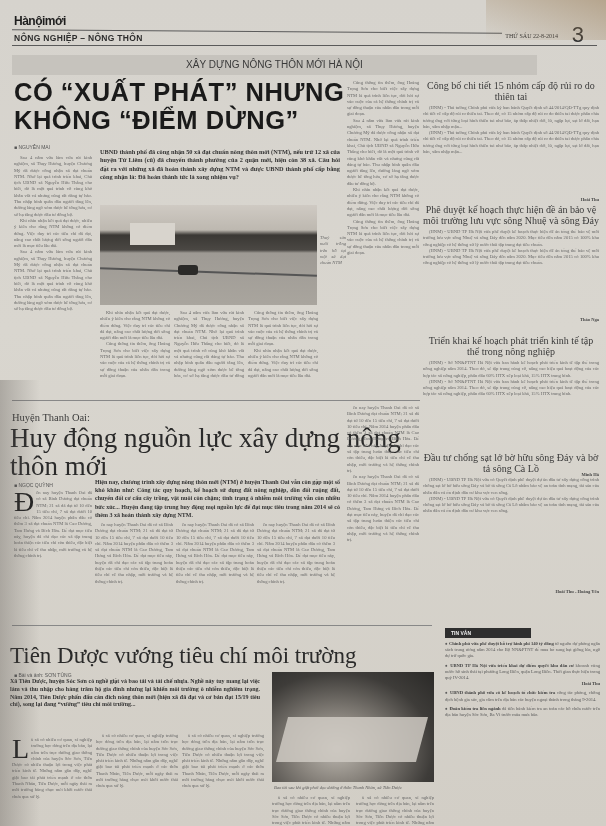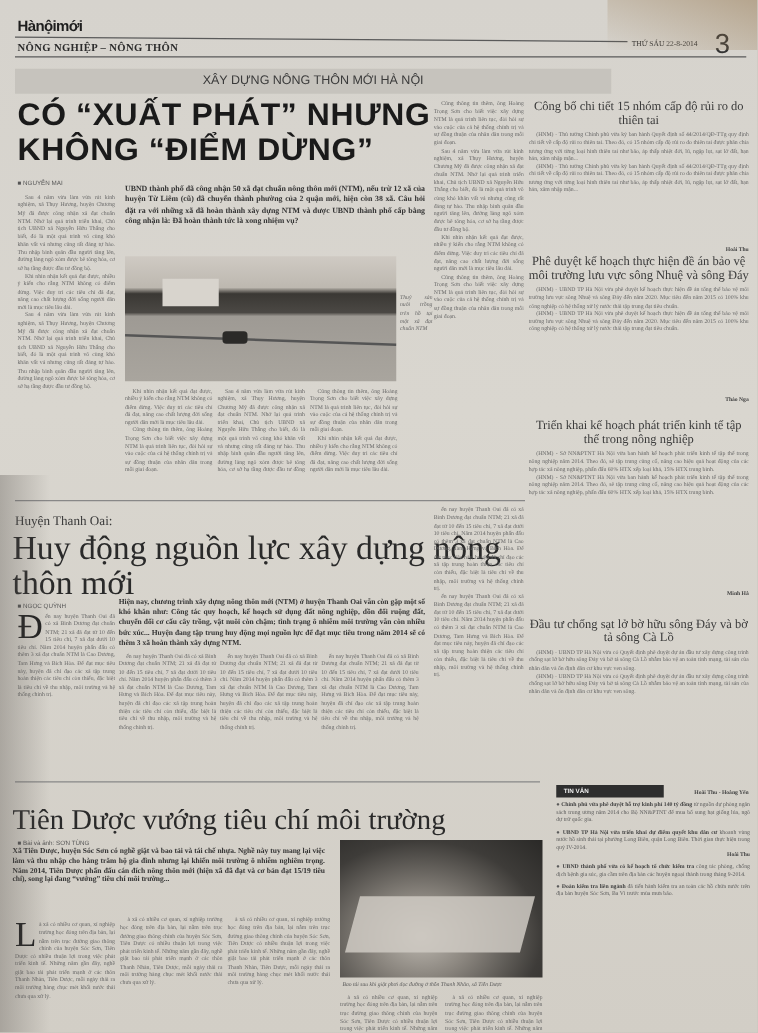--- a/index.html
+++ b/index.html
@@ -21,25 +21,25 @@
   }
   .shade-top {
     position: absolute; right: 0; top: 0; width: 120px; height: 40px;
     background: linear-gradient(200deg, rgba(150,120,80,0.5), rgba(150,120,80,0));
     pointer-events: none;
   }
   .abs { position: absolute; }
 
   
   .logo { left: 14px; top: 14px; font-family: "Liberation Sans", sans-serif; font-weight: 900; font-size: 12px; letter-spacing: -0.5px; color: #1e1e1e; }
-  .section { left: 14px; top: 33px; font-family: Liberation Serif, serif; font-weight: 700; font-size: 8.5px; letter-spacing: 0.3px; color: #2c2c2c; }
+  .section { left: 14px; top: 33px; font-family: Liberation Sans, sans-serif; font-weight: 700; font-size: 8.5px; letter-spacing: 0.3px; color: #2c2c2c; }
   .date { right: 48px; top: 33px; font-size: 6px; color: #333; }
   .pageno { right: 22px; top: 22px; font-family: "Liberation Sans", sans-serif; font-size: 22px; font-weight: 300; color: #333; }
   .rule { height: 1px; background: #5a5a5a; }
-  .banner { left: 12px; top: 55px; width: 477px; height: 20px; background: #c6c3bd; text-align: center; font-family: "Liberation Sans", sans-serif; font-size: 10px; line-height: 20px; color: #3a3a3a; }
+  .banner { left: 12px; top: 55px; width: 525px; height: 20px; background: #c6c3bd; text-align: center; font-family: "Liberation Sans", sans-serif; font-size: 10px; line-height: 20px; color: #3a3a3a; }
 
   
   .h1 { left: 14px; top: 78px; width: 330px; font-family: "Liberation Sans", sans-serif; font-weight: 900; font-size: 25px; line-height: 28px; color: #1a1a1a; transform: scaleX(1.02); transform-origin: left; letter-spacing: 0.5px; }
   .byline { font-family: "Liberation Sans", sans-serif; font-size: 5px; color: #555; }
   .byline::before { content: "■ "; font-size: 5px; }
   .sapo { left: 100px; top: 148px; width: 240px; font-size: 6.3px; line-height: 8.4px; font-weight: 700; color: #333; text-align: justify; }
 
   .col { font-size: 4.6px; line-height: 6.3px; color: #666; text-align: justify; overflow: hidden; }
   .col p { margin: 0; text-indent: 6px; }
 
@@ -141,21 +141,21 @@
 
   <div class="abs" style="left:423px; top:204px; width:176px;">
     <div class="sidehead">Phê duyệt kế hoạch thực hiện đề án bảo vệ môi trường lưu vực sông Nhuệ và sông Đáy</div>
     <div class="col" style="height:88px; margin-top:3px;">
       <p>(HNM) - UBND TP Hà Nội vừa phê duyệt kế hoạch thực hiện đề án tổng thể bảo vệ môi trường lưu vực sông Nhuệ và sông Đáy đến năm 2020. Mục tiêu đến năm 2015 có 100% khu công nghiệp có hệ thống xử lý nước thải tập trung đạt tiêu chuẩn.</p>
       <p>(HNM) - UBND TP Hà Nội vừa phê duyệt kế hoạch thực hiện đề án tổng thể bảo vệ môi trường lưu vực sông Nhuệ và sông Đáy đến năm 2020. Mục tiêu đến năm 2015 có 100% khu công nghiệp có hệ thống xử lý nước thải tập trung đạt tiêu chuẩn.</p>
     </div>
     <div class="signoff">Thảo Nga</div>
   </div>
 
-  <div class="abs" style="left:423px; top:494px; width:176px;">
+  <div class="abs" style="left:423px; top:452px; width:176px;">
     <div class="sidehead">Đầu tư chống sạt lở bờ hữu sông Đáy và bờ tả sông Cà Lồ</div>
     <div class="col" style="height:112px; margin-top:3px;">
       <p>(HNM) - UBND TP Hà Nội vừa có Quyết định phê duyệt dự án đầu tư xây dựng công trình chống sạt lở bờ hữu sông Đáy và bờ tả sông Cà Lồ nhằm bảo vệ an toàn tính mạng, tài sản của nhân dân và ổn định dân cư khu vực ven sông.</p>
       <p>(HNM) - UBND TP Hà Nội vừa có Quyết định phê duyệt dự án đầu tư xây dựng công trình chống sạt lở bờ hữu sông Đáy và bờ tả sông Cà Lồ nhằm bảo vệ an toàn tính mạng, tài sản của nhân dân và ổn định dân cư khu vực ven sông.</p>
     </div>
     <div class="signoff">Hoài Thu - Hoàng Yến</div>
   </div>
 
   <div class="abs rule" style="left:12px; top:400px; width:408px; background:#888;"></div>
 

